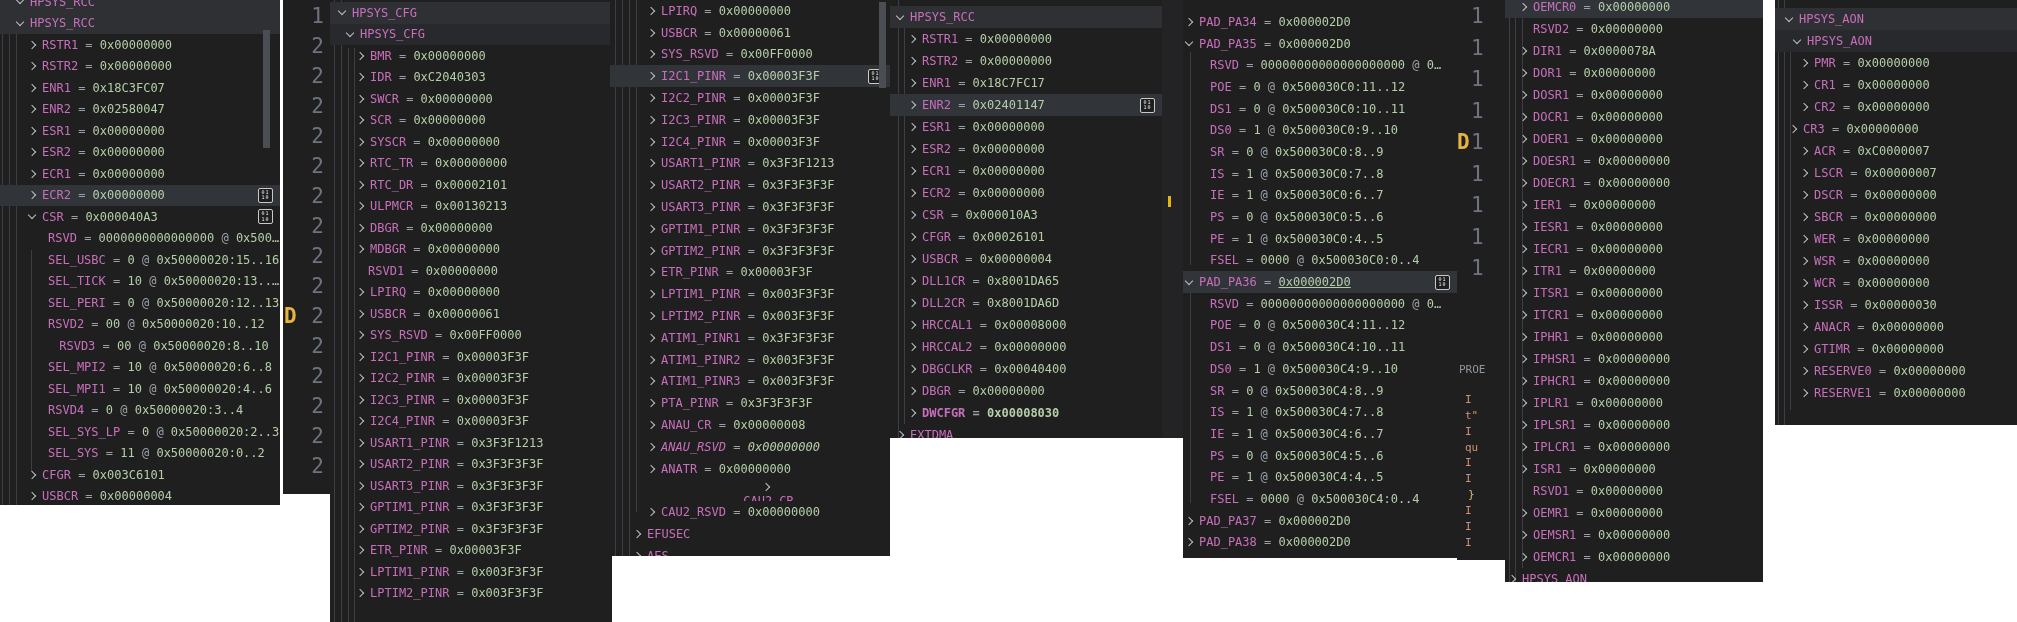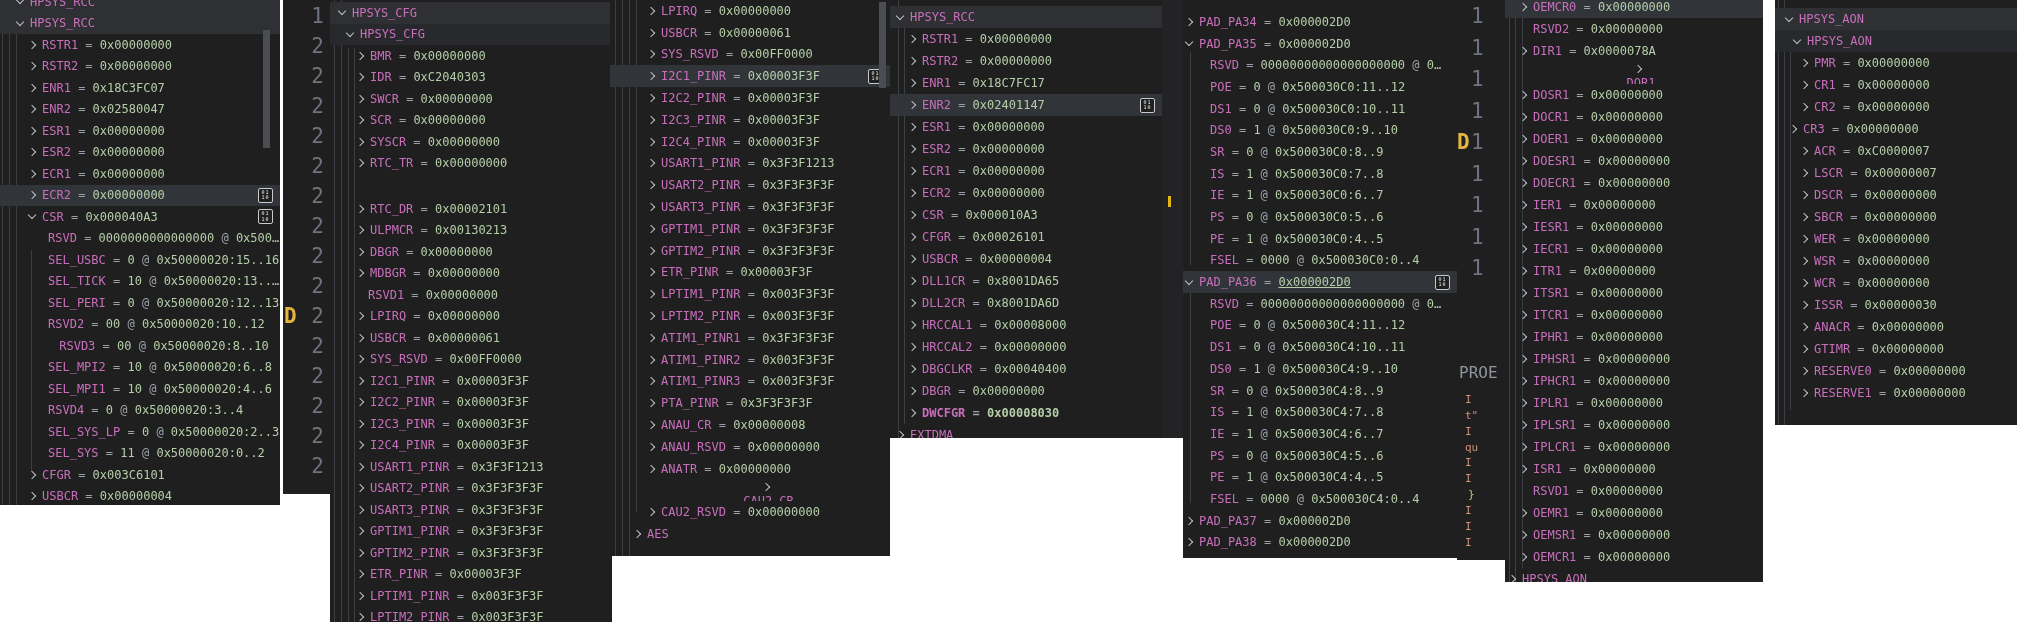--- a/index.html
+++ b/index.html
@@ -110,21 +110,21 @@
       <div class="guide" style="left: 24px; top: 48px; height: 574px;"></div>
       <div class="rows" style="margin-top: 2px;">
         <div class="row hdr1" style="height: 21.5px; padding-left: 8px;"><span class="chev ce"></span><span class="nm">HPSYS_CFG</span></div>
         <div class="row hdr2" style="height: 21.5px; padding-left: 16px;"><span class="chev ce"></span><span class="nm">HPSYS_CFG</span></div>
         <div class="row" style="height: 21.5px; padding-left: 26px;"><span class="chev cc"></span><span class="nm">BMR</span><span class="eq"> = </span><span class="vl">0x00000000</span></div>
         <div class="row" style="height: 21.5px; padding-left: 26px;"><span class="chev cc"></span><span class="nm">IDR</span><span class="eq"> = </span><span class="vl">0xC2040303</span></div>
         <div class="row" style="height: 21.5px; padding-left: 26px;"><span class="chev cc"></span><span class="nm">SWCR</span><span class="eq"> = </span><span class="vl">0x00000000</span></div>
         <div class="row" style="height: 21.5px; padding-left: 26px;"><span class="chev cc"></span><span class="nm">SCR</span><span class="eq"> = </span><span class="vl">0x00000000</span></div>
         <div class="row" style="height: 21.5px; padding-left: 26px;"><span class="chev cc"></span><span class="nm">SYSCR</span><span class="eq"> = </span><span class="vl">0x00000000</span></div>
         <div class="row" style="height: 21.5px; padding-left: 26px;"><span class="chev cc"></span><span class="nm">RTC_TR</span><span class="eq"> = </span><span class="vl">0x00000000</span></div>
-        <div class="row" style="height: 21.5px; padding-left: 26px; margin-top: 24px;"><span class="chev cc"></span><span class="nm">RTC_DR</span><span class="eq"> = </span><span class="vl">0x00002101</span></div>
+        <div class="row" style="height: 21.5px; padding-left: 26px;"><span class="chev cc"></span><span class="nm">RTC_DR</span><span class="eq"> = </span><span class="vl">0x00002101</span></div>
         <div class="row" style="height: 21.5px; padding-left: 26px;"><span class="chev cc"></span><span class="nm">ULPMCR</span><span class="eq"> = </span><span class="vl">0x00130213</span></div>
         <div class="row" style="height: 21.5px; padding-left: 26px;"><span class="chev cc"></span><span class="nm">DBGR</span><span class="eq"> = </span><span class="vl">0x00000000</span></div>
         <div class="row" style="height: 21.5px; padding-left: 26px; text-align: right;"><span class="chev cc"></span><span class="nm">MDBGR</span><span class="eq"> = </span><span class="vl">0x00000000</span></div>
         <div class="row" style="height: 21.5px; padding-left: 38px;"><span class="nm">RSVD1</span><span class="eq"> = </span><span class="vl">0x00000000</span></div>
         <div class="row" style="height: 21.5px; padding-left: 26px;"><span class="chev cc"></span><span class="nm">LPIRQ</span><span class="eq"> = </span><span class="vl">0x00000000</span></div>
         <div class="row" style="height: 21.5px; padding-left: 26px;"><span class="chev cc"></span><span class="nm">USBCR</span><span class="eq"> = </span><span class="vl">0x00000061</span></div>
         <div class="row" style="height: 21.5px; padding-left: 26px;"><span class="chev cc"></span><span class="nm">SYS_RSVD</span><span class="eq"> = </span><span class="vl">0x00FF0000</span></div>
         <div class="row" style="height: 21.5px; padding-left: 26px;"><span class="chev cc"></span><span class="nm">I2C1_PINR</span><span class="eq"> = </span><span class="vl">0x00003F3F</span></div>
         <div class="row" style="height: 21.5px; padding-left: 26px;"><span class="chev cc"></span><span class="nm">I2C2_PINR</span><span class="eq"> = </span><span class="vl">0x00003F3F</span></div>
         <div class="row" style="height: 21.5px; padding-left: 26px;"><span class="chev cc"></span><span class="nm">I2C3_PINR</span><span class="eq"> = </span><span class="vl">0x00003F3F</span></div>
@@ -158,24 +158,25 @@
         <div class="row" style="height: 21.8px; padding-left: 37px;"><span class="chev cc"></span><span class="nm">GPTIM1_PINR</span><span class="eq"> = </span><span class="vl">0x3F3F3F3F</span></div>
         <div class="row" style="height: 21.8px; padding-left: 37px;"><span class="chev cc"></span><span class="nm">GPTIM2_PINR</span><span class="eq"> = </span><span class="vl">0x3F3F3F3F</span></div>
         <div class="row" style="height: 21.8px; padding-left: 37px;"><span class="chev cc"></span><span class="nm">ETR_PINR</span><span class="eq"> = </span><span class="vl">0x00003F3F</span></div>
         <div class="row" style="height: 21.8px; padding-left: 37px;"><span class="chev cc"></span><span class="nm">LPTIM1_PINR</span><span class="eq"> = </span><span class="vl">0x003F3F3F</span></div>
         <div class="row" style="height: 21.8px; padding-left: 37px;"><span class="chev cc"></span><span class="nm">LPTIM2_PINR</span><span class="eq"> = </span><span class="vl">0x003F3F3F</span></div>
         <div class="row" style="height: 21.8px; padding-left: 37px;"><span class="chev cc"></span><span class="nm">ATIM1_PINR1</span><span class="eq"> = </span><span class="vl">0x3F3F3F3F</span></div>
         <div class="row" style="height: 21.8px; padding-left: 37px;"><span class="chev cc"></span><span class="nm">ATIM1_PINR2</span><span class="eq"> = </span><span class="vl">0x003F3F3F</span></div>
         <div class="row" style="height: 21.8px; padding-left: 37px;"><span class="chev cc"></span><span class="nm">ATIM1_PINR3</span><span class="eq"> = </span><span class="vl">0x003F3F3F</span></div>
         <div class="row" style="height: 21.8px; padding-left: 37px;"><span class="chev cc"></span><span class="nm">PTA_PINR</span><span class="eq"> = </span><span class="vl">0x3F3F3F3F</span></div>
         <div class="row" style="height: 21.8px; padding-left: 37px;"><span class="chev cc"></span><span class="nm">ANAU_CR</span><span class="eq"> = </span><span class="vl">0x00000008</span></div>
-        <div class="row" style="height: 21.8px; padding-left: 37px;"><span class="chev cc"></span><span class="nm">ANAU_RSVD</span><span class="eq"> = </span><span class="vl">0x00000000</span></div>
+        <div class="row" style="height: 21.8px; padding-left: 37px; font-style: italic;"><span class="chev cc"></span><span class="nm">ANAU_RSVD</span><span class="eq"> = </span><span class="vl">0x00000000</span></div>
         <div class="row" style="height: 21.8px; padding-left: 37px;"><span class="chev cc"></span><span class="nm">ANATR</span><span class="eq"> = </span><span class="vl">0x00000000</span></div>
         <div class="row" style="height: 21.8px; padding-left: 37px; flex-direction: column;"><span class="chev cc"></span><span class="nm">CAU2_CR</span><span class="eq"> = </span><span class="vl">0x00000003</span></div>
         <div class="row" style="height: 21.8px; padding-left: 37px;"><span class="chev cc"></span><span class="nm">CAU2_RSVD</span><span class="eq"> = </span><span class="vl">0x00000000</span></div>
+        <div class="row" style="height: 21.8px; padding-left: 23px;"><span class="chev cc"></span><span class="nm">EFUSEC</span></div>
         <div class="row" style="height: 21.8px; padding-left: 23px;"><span class="chev cc"></span><span class="nm">AES</span></div>
       </div>
       <div class="sbar" style="left: 269px; top: 2px; width: 7px; height: 86px;"></div>
     </div>
     <div class="panel" style="left: 890px; top: 0px; width: 272px; height: 438px;">
       <div class="guide" style="left: 8px; top: 0px; height: 438px;"></div>
       <div class="guide" style="left: 14px; top: 26px; height: 398px;"></div>
       <div class="rows" style="margin-top: 6px;">
         <div class="row hdr1" style="height: 22px; padding-left: 6px;"><span class="chev ce"></span><span class="nm">HPSYS_RCC</span></div>
         <div class="row" style="height: 22px; padding-left: 18px;"><span class="chev cc"></span><span class="nm">RSTR1</span><span class="eq"> = </span><span class="vl">0x00000000</span></div>
@@ -231,21 +232,21 @@
       </div>
     </div>
     <div class="panel" style="left: 1505px; top: 0px; width: 258px; height: 582px;">
       <div class="guide" style="left: 4px; top: 0px; height: 582px;"></div>
       <div class="guide" style="left: 10px; top: 0px; height: 582px;"></div>
       <div class="guide" style="left: 17px; top: 0px; height: 568px;"></div>
       <div class="rows" style="margin-top: -4px;">
         <div class="row hl" style="height: 22px; padding-left: 14px;"><span class="chev cc"></span><span class="nm">OEMCR0</span><span class="eq"> = </span><span class="vl">0x00000000</span></div>
         <div class="row" style="height: 22px; padding-left: 28px;"><span class="nm">RSVD2</span><span class="eq"> = </span><span class="vl">0x00000000</span></div>
         <div class="row" style="height: 22px; padding-left: 14px;"><span class="chev cc"></span><span class="nm">DIR1</span><span class="eq"> = </span><span class="vl">0x0000078A</span></div>
-        <div class="row" style="height: 22px; padding-left: 14px; flex-direction: column;"><span class="chev cc"></span><span class="nm">DOR1</span><span class="eq"> = </span><span class="vl">0x00000000</span></div>
+        <div class="row" style="height: 22px; padding-left: 14px;"><span class="chev cc"></span><span class="nm">DOR1</span><span class="eq"> = </span><span class="vl">0x00000000</span></div>
         <div class="row" style="height: 22px; padding-left: 14px; align-items: center;"><span class="chev cc"></span><span class="nm">DOSR1</span><span class="eq"> = </span><span class="vl">0x00000000</span></div>
         <div class="row" style="height: 22px; padding-left: 14px;"><span class="chev cc"></span><span class="nm">DOCR1</span><span class="eq"> = </span><span class="vl">0x00000000</span></div>
         <div class="row" style="height: 22px; padding-left: 14px;"><span class="chev cc"></span><span class="nm">DOER1</span><span class="eq"> = </span><span class="vl">0x00000000</span></div>
         <div class="row" style="height: 22px; padding-left: 14px;"><span class="chev cc"></span><span class="nm">DOESR1</span><span class="eq"> = </span><span class="vl">0x00000000</span></div>
         <div class="row" style="height: 22px; padding-left: 14px;"><span class="chev cc"></span><span class="nm">DOECR1</span><span class="eq"> = </span><span class="vl">0x00000000</span></div>
         <div class="row" style="height: 22px; padding-left: 14px;"><span class="chev cc"></span><span class="nm">IER1</span><span class="eq"> = </span><span class="vl">0x00000000</span></div>
         <div class="row" style="height: 22px; padding-left: 14px;"><span class="chev cc"></span><span class="nm">IESR1</span><span class="eq"> = </span><span class="vl">0x00000000</span></div>
         <div class="row" style="height: 22px; padding-left: 14px;"><span class="chev cc"></span><span class="nm">IECR1</span><span class="eq"> = </span><span class="vl">0x00000000</span></div>
         <div class="row" style="height: 22px; padding-left: 14px;"><span class="chev cc"></span><span class="nm">ITR1</span><span class="eq"> = </span><span class="vl">0x00000000</span></div>
         <div class="row" style="height: 22px; padding-left: 14px;"><span class="chev cc"></span><span class="nm">ITSR1</span><span class="eq"> = </span><span class="vl">0x00000000</span></div>
@@ -282,21 +283,21 @@
         <div class="row" style="height: 22px; padding-left: 25px;"><span class="chev cc"></span><span class="nm">WER</span><span class="eq"> = </span><span class="vl">0x00000000</span></div>
         <div class="row" style="height: 22px; padding-left: 25px;"><span class="chev cc"></span><span class="nm">WSR</span><span class="eq"> = </span><span class="vl">0x00000000</span></div>
         <div class="row" style="height: 22px; padding-left: 25px;"><span class="chev cc"></span><span class="nm">WCR</span><span class="eq"> = </span><span class="vl">0x00000000</span></div>
         <div class="row" style="height: 22px; padding-left: 25px;"><span class="chev cc"></span><span class="nm">ISSR</span><span class="eq"> = </span><span class="vl">0x00000030</span></div>
         <div class="row" style="height: 22px; padding-left: 25px;"><span class="chev cc"></span><span class="nm">ANACR</span><span class="eq"> = </span><span class="vl">0x00000000</span></div>
         <div class="row" style="height: 22px; padding-left: 25px;"><span class="chev cc"></span><span class="nm">GTIMR</span><span class="eq"> = </span><span class="vl">0x00000000</span></div>
         <div class="row" style="height: 22px; padding-left: 25px;"><span class="chev cc"></span><span class="nm">RESERVE0</span><span class="eq"> = </span><span class="vl">0x00000000</span></div>
         <div class="row" style="height: 22px; padding-left: 25px;"><span class="chev cc"></span><span class="nm">RESERVE1</span><span class="eq"> = </span><span class="vl">0x00000000</span></div>
       </div>
     </div>
-    <div class="frag" style="left: 1459px; top: 363px; color: rgb(143, 150, 158); font-size: 16px;">PROE</div>
+    <div class="frag" style="left: 1459px; top: 363px; color: rgb(143, 150, 158); font-size: 11px;">PROE</div>
     <div class="frag" style="left: 1465px; top: 393px; color: rgb(206, 145, 120); font-size: 11px;">I</div>
     <div class="frag" style="left: 1465px; top: 409px; color: rgb(206, 145, 120); font-size: 11px;">t"</div>
     <div class="frag" style="left: 1465px; top: 425px; color: rgb(206, 145, 120); font-size: 11px;">I</div>
     <div class="frag" style="left: 1465px; top: 441px; color: rgb(206, 145, 120); font-size: 11px;">qu</div>
     <div class="frag" style="left: 1465px; top: 456px; color: rgb(206, 145, 120); font-size: 11px;">I</div>
     <div class="frag" style="left: 1465px; top: 472px; color: rgb(206, 145, 120); font-size: 11px;">I</div>
     <div class="frag" style="left: 1468px; top: 488px; color: rgb(215, 186, 125); font-size: 11px;">}</div>
     <div class="frag" style="left: 1465px; top: 504px; color: rgb(206, 145, 120); font-size: 11px;">I</div>
     <div class="frag" style="left: 1465px; top: 520px; color: rgb(206, 145, 120); font-size: 11px;">I</div>
     <div class="frag" style="left: 1465px; top: 536px; color: rgb(206, 145, 120); font-size: 11px;">I</div>

